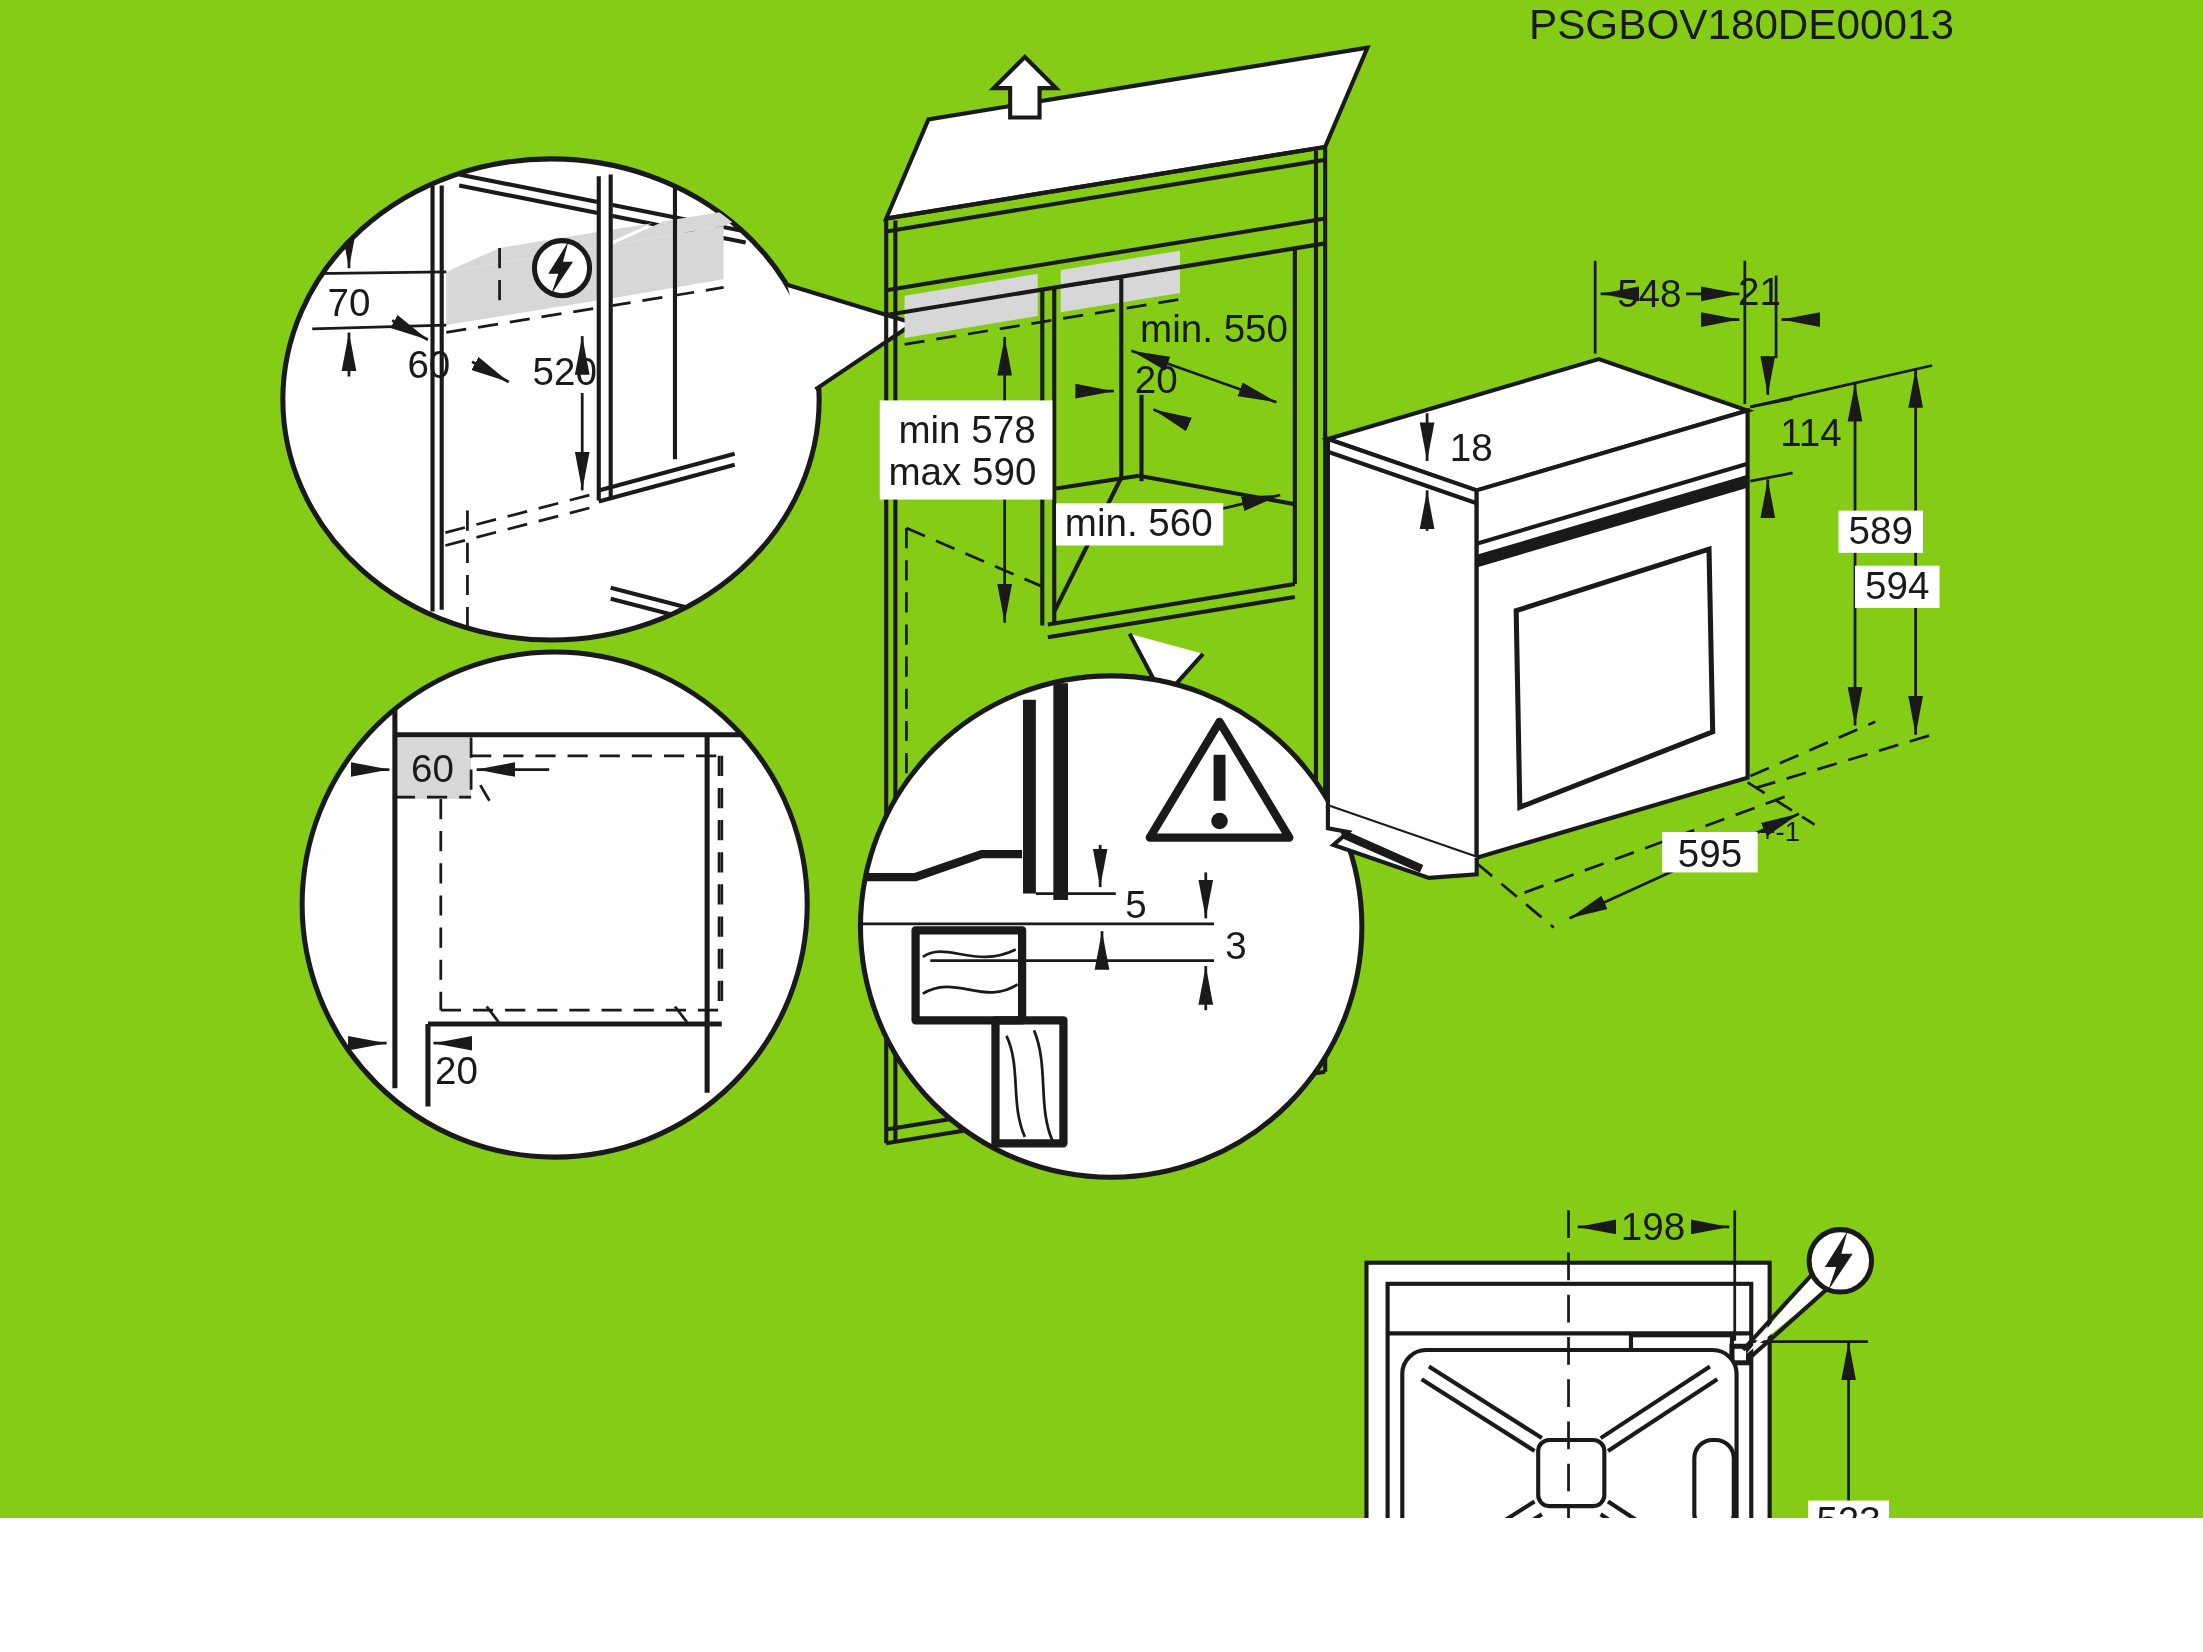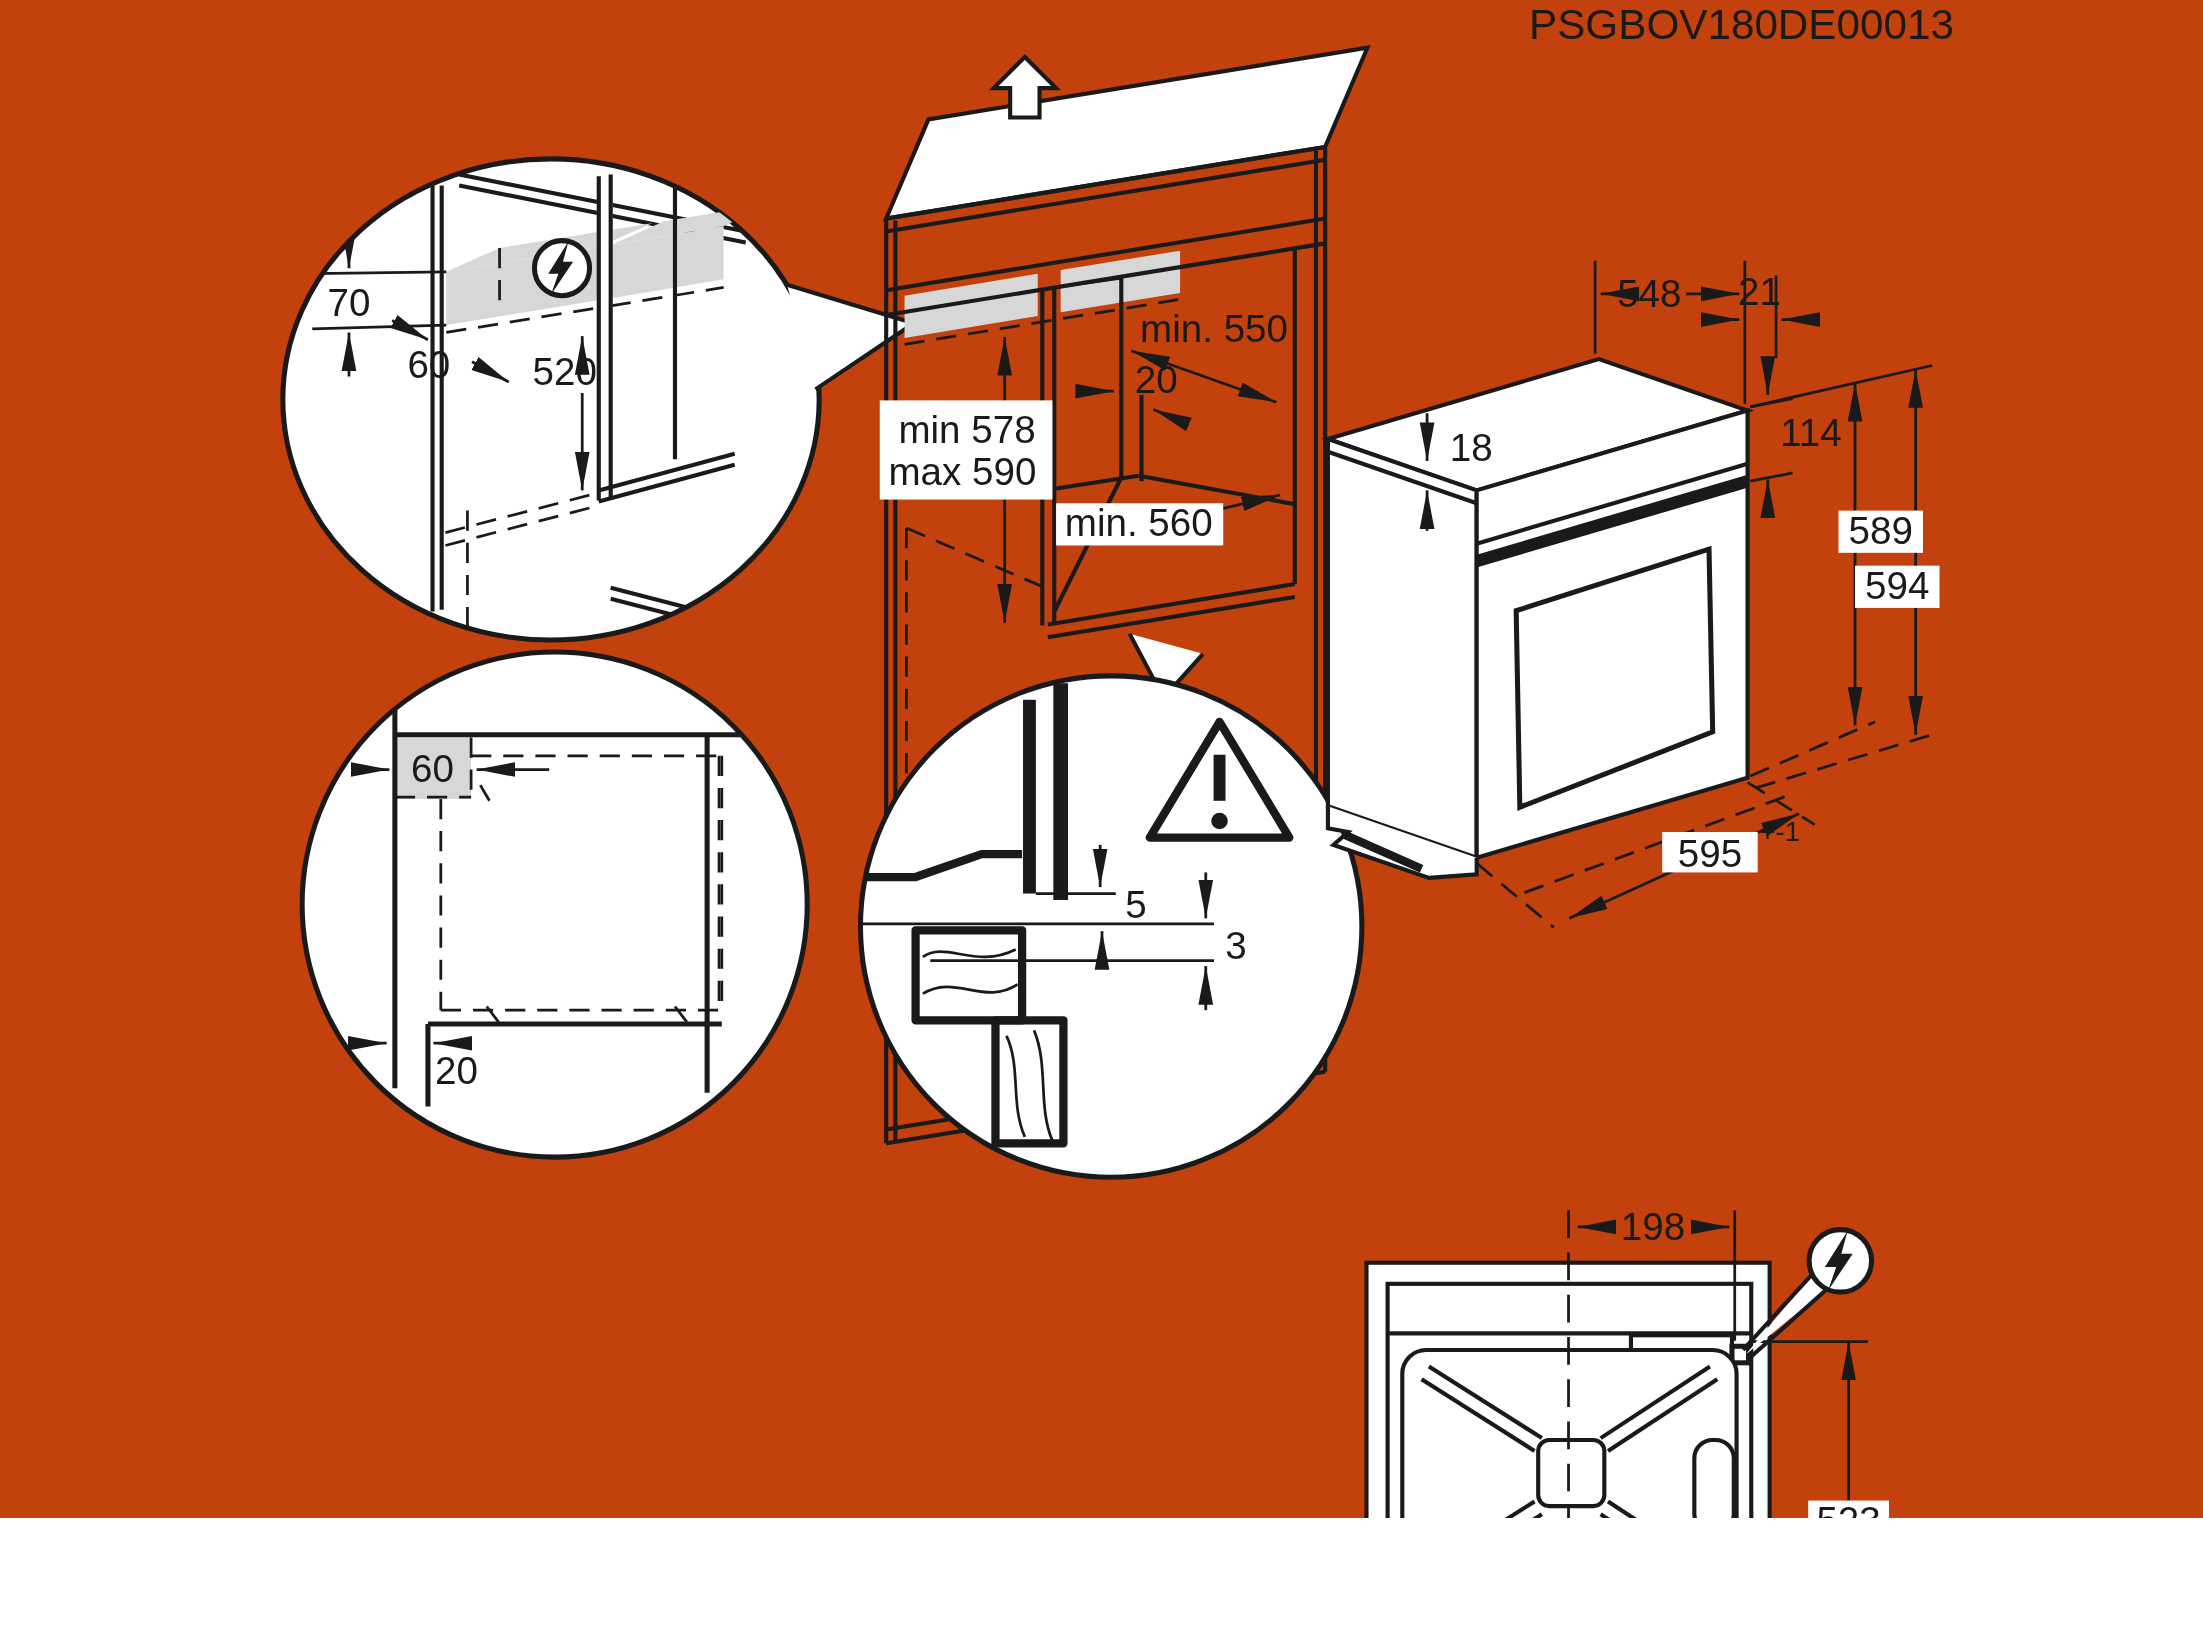--- a/index.html
+++ b/index.html
@@ -1,16 +1,16 @@
 <!DOCTYPE html>
 <html style="font-size:14.7px"><head>
 <meta charset="utf-8">
 <style>
   html,body{margin:0;padding:0;background:#fff;}
-  .page{width:2204px;height:1518px;background:#c2410c;}
+  .page{width:2204px;height:1518px;background:#84cc16;}
   svg{display:block;}
   text{font-family:"Liberation Sans",sans-serif;fill:#1a1a1a;}
   .dim{font-size:42px;}
   .sup{font-size:30px;}
   .title{font-size:46px;}
   .mid{text-anchor:middle;}
   .s3{stroke:#1a1a1a;stroke-width:3;fill:none;}
   .s4{stroke:#1a1a1a;stroke-width:4.5;fill:none;}
   .s5{stroke:#1a1a1a;stroke-width:5.5;fill:none;}
   .s9{stroke:#1a1a1a;stroke-width:9;fill:none;}

